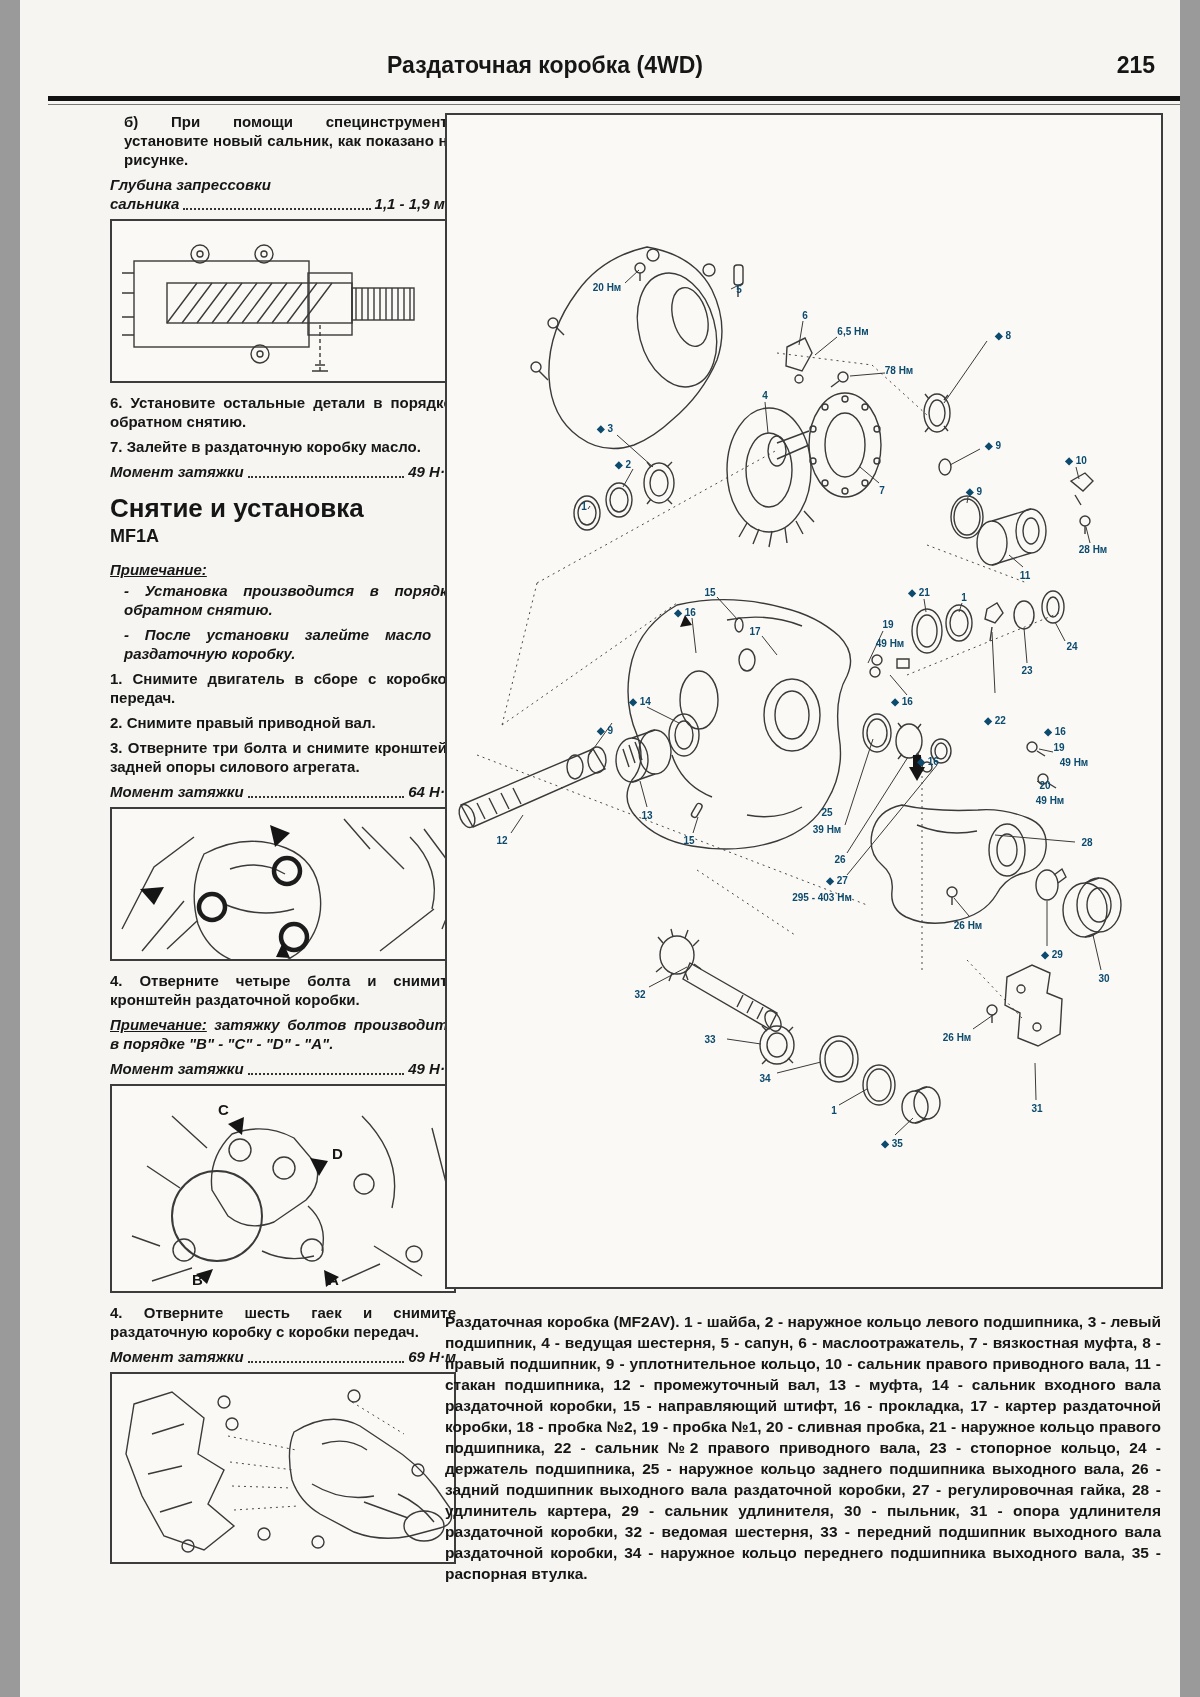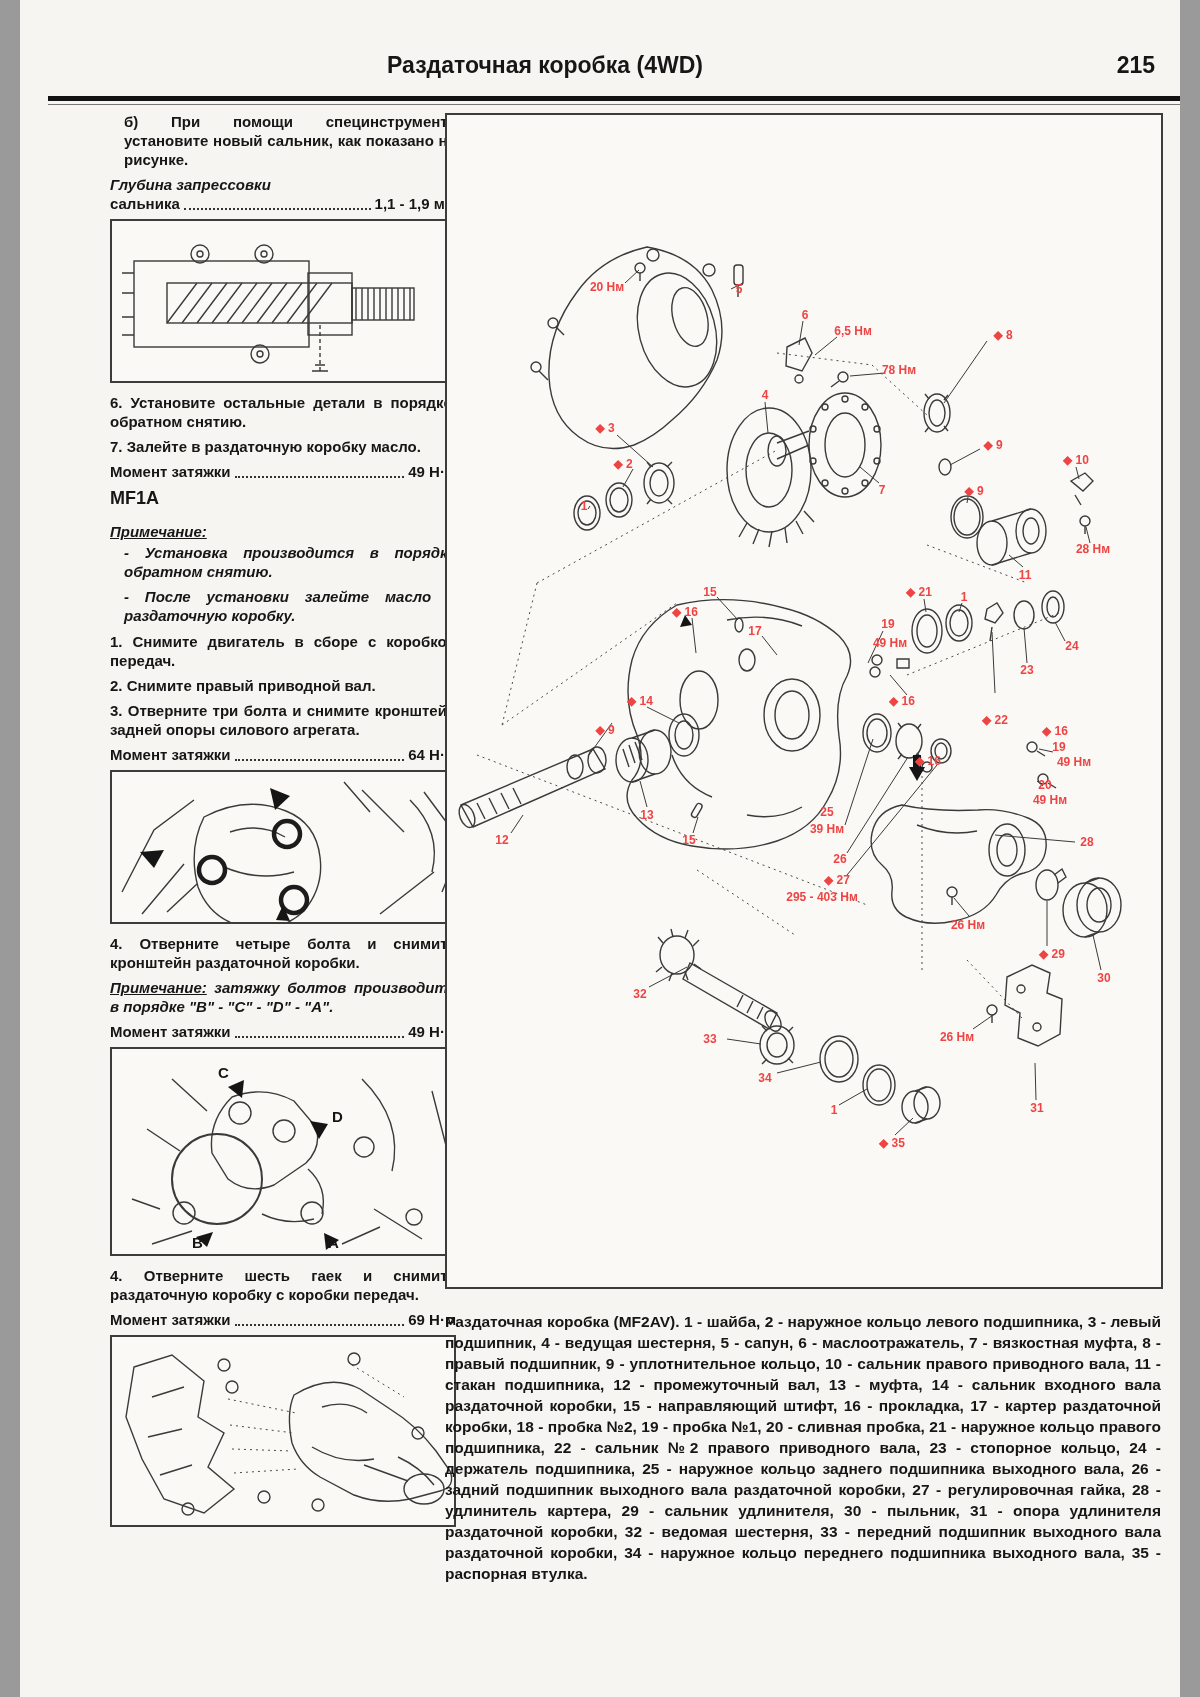--- a/index.html
+++ b/index.html
@@ -8,36 +8,36 @@
   
   .hdr{position:absolute;left:75px;top:52px;width:1060px;}
   .hdr-title{position:absolute;left:0;right:160px;text-align:center;font-size:23px;font-weight:bold;}
   .hdr-page{position:absolute;right:0;top:0;font-size:23px;font-weight:bold;}
   .hdr-rule{position:absolute;left:28px;top:96px;width:1144px;height:5px;background:#121212;}
   .hdr-rule2{position:absolute;left:28px;top:104px;width:1144px;height:1px;background:#777;}
   
   .left{position:absolute;left:90px;top:112px;width:346px;font-size:15px;line-height:1.27;
         font-weight:bold;text-align:justify;}
   .left p{margin:0 0 6px 0;}
-  .spec,.torque{display:flex;align-items:flex-end;margin:0 0 6px 0;justify-content:flex-end;}
+  .spec,.torque{display:flex;align-items:flex-end;font-style:italic;margin:0 0 6px 0;justify-content:flex-end;}
   .lead{flex:1;border-bottom:2px dotted #333;margin:0 4px 3px 4px;}
   .spec1{font-style:italic;margin:0;}
   h1{font-size:26px;margin:14px 0 2px 0;line-height:1.05;}
   h2{font-size:18px;margin:0 0 12px 0;}
   .note-t{text-decoration:underline;font-style:italic;}
   .note{font-style:italic;}
   .indent{padding-left:14px;}
   figure{margin:6px 0 10px 0;border:2px solid #3c3c3c;background:#faf9f5;position:relative;padding:0;}
   figure svg{display:block;}
   .fig-letter{position:absolute;font-weight:bold;font-size:15px;}
   
   .diagram-box{position:absolute;left:425px;top:113px;width:714px;height:1172px;
                border:2px solid #3c3c3c;background:#faf9f5;}
-  .dlabel{position:absolute;transform:translate(-50%,-50%);font-weight:bold;font-size:12px;
-          white-space:nowrap;color:#ef4444;}
+  .dlabel{position:absolute;transform:translate(-50%,-50%);font-weight:bold;font-size:10px;
+          white-space:nowrap;color:#0c4a6e;}
   .caption{position:absolute;left:425px;top:1295px;width:716px;font-size:15.5px;line-height:1.36;
            font-weight:bold;text-align:justify;}
   .sketch{stroke:#3a3a3a;fill:none;stroke-width:1.4;}
   .dotl{stroke:#4a4a4a;fill:none;stroke-width:1;stroke-dasharray:2 4;}
   .ldr{stroke:#3a3a3a;fill:none;stroke-width:1;}
   .bold-c{stroke:#1c1c1c;fill:none;stroke-width:4.5;}
   .fill-b{fill:#151515;stroke:none;}
 </style>
 </head>
 <body>
@@ -85,20 +85,21 @@
 
     <p>6. Установите остальные детали в порядке, обратном снятию.</p>
     <p>7. Залейте в раздаточную коробку масло.</p>
 
     <div class="torque">
       <span>Момент затяжки</span>
       <span class="lead"></span>
       <span>49 Н·м</span>
     </div>
 
+    <h1>Снятие и установка</h1>
     <h2>MF1A</h2>
 
     <p style="margin-bottom:2px;"><span class="note-t">Примечание:</span></p>
     <p class="note indent">- Установка производится в порядке обратном снятию.</p>
     <p class="note indent">- После установки залейте масло в раздаточную коробку.</p>
 
     <p>1. Снимите двигатель в сборе с коробкой передач.</p>
     <p>2. Снимите правый приводной вал.</p>
     <p>3. Отверните три болта и снимите кронштейн задней опоры силового агрегата.</p>
 

